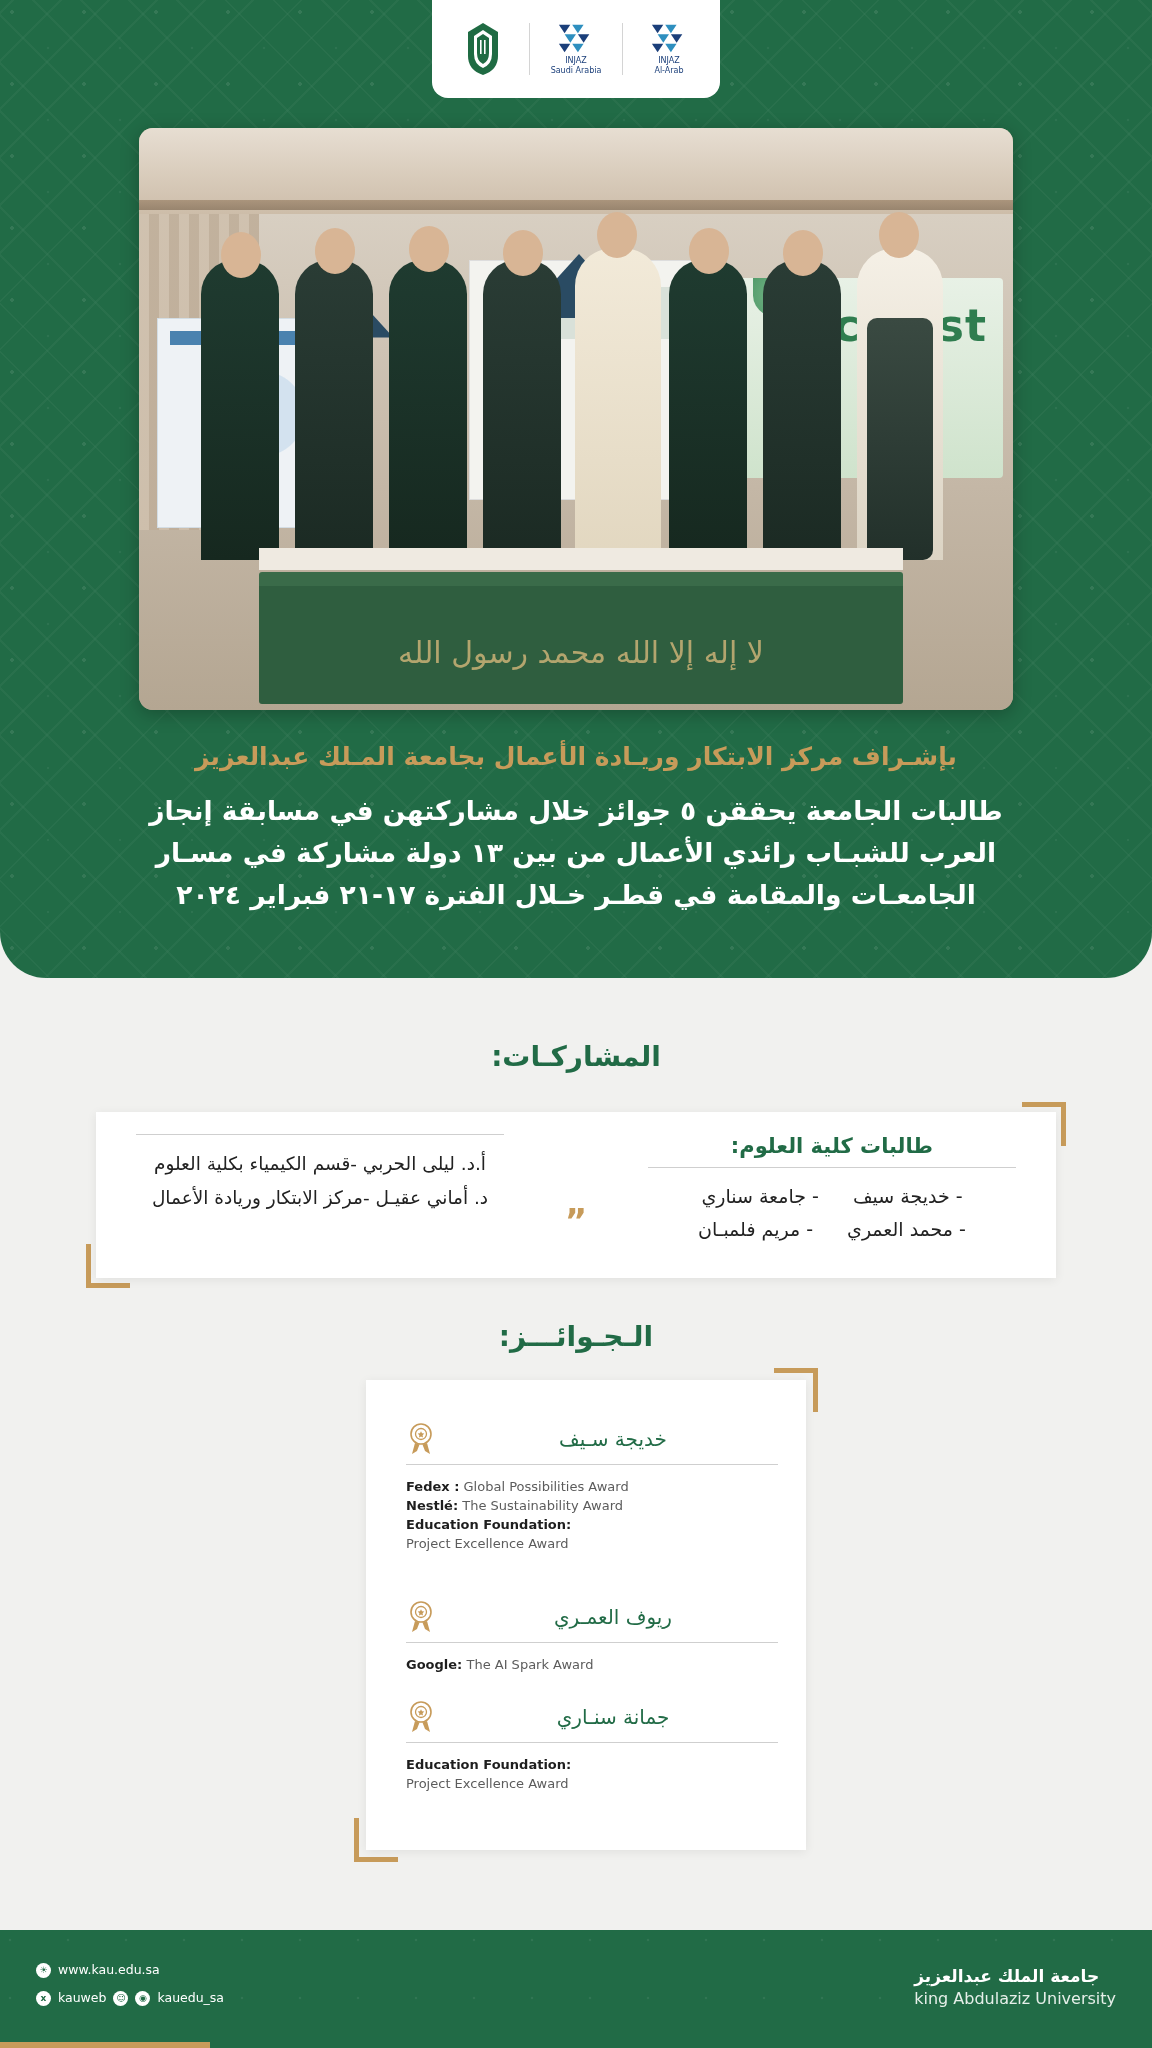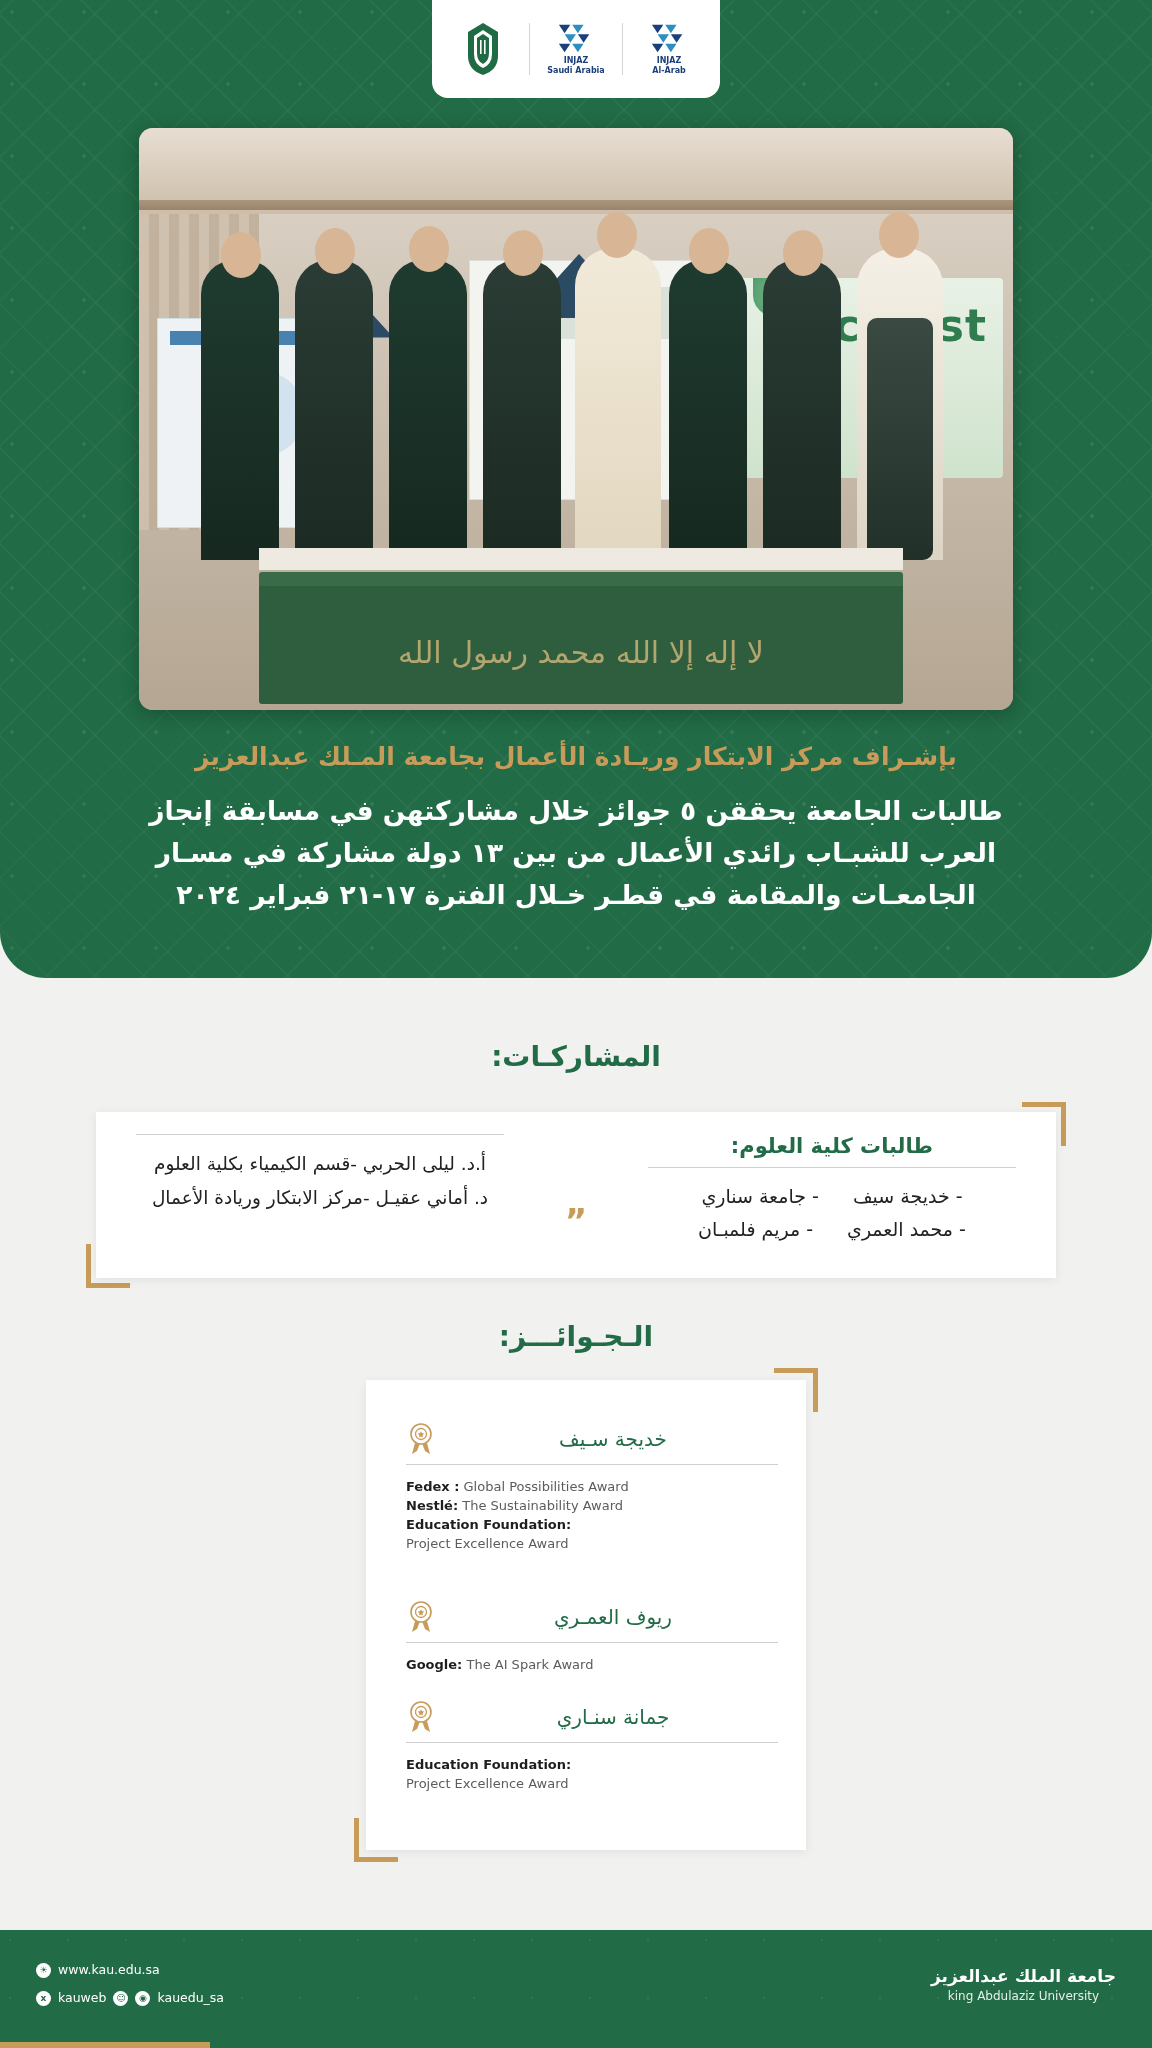--- a/index.html
+++ b/index.html
@@ -77,21 +77,21 @@
   }
   .inj-mark {
     width: 38px; height: 34px;
     display: block;
   }
   .logo-label {
     margin-top: 0;
     font-size: 8px;
     line-height: 10px;
     color: #1b3f7a;
-    font-weight: bold;
+    font-weight: normal;
     text-align: center;
     direction: ltr;
   }
   .kau-mark { width: 46px; height: 58px; display: block; }
 
   
   .photo {
     position: absolute;
     top: 128px;
     left: 50%;
@@ -346,24 +346,24 @@
     direction: ltr; text-align: left; color: #ffffff;
   }
   .foot-row { display: flex; align-items: center; gap: 7px; font-size: 12.5px; line-height: 20px; }
   .foot-row + .foot-row { margin-top: 8px; }
   .soc {
     display: inline-flex; align-items: center; justify-content: center;
     width: 15px; height: 15px; border-radius: 50%;
     background: #ffffff; color: #216b46; font-size: 9px; font-weight: bold;
   }
   .foot-right {
-    position: absolute; right: 36px; top: 36px; text-align: center;
+    position: absolute; right: 36px; top: 36px; text-align: left;
   }
   .foot-ar { color: #ffffff; font-size: 17px; font-weight: bold; }
-  .foot-en { color: #e6efe9; font-size: 12px; direction: ltr; margin-top: 3px; }
+  .foot-en { color: #e6efe9; font-size: 16px; direction: ltr; margin-top: 3px; }
 </style>
 </head>
 <body>
 
 <div class="page">
 
   <div class="top-panel">
     <div class="pattern"></div>
     <div class="pattern2"></div>
   </div>

